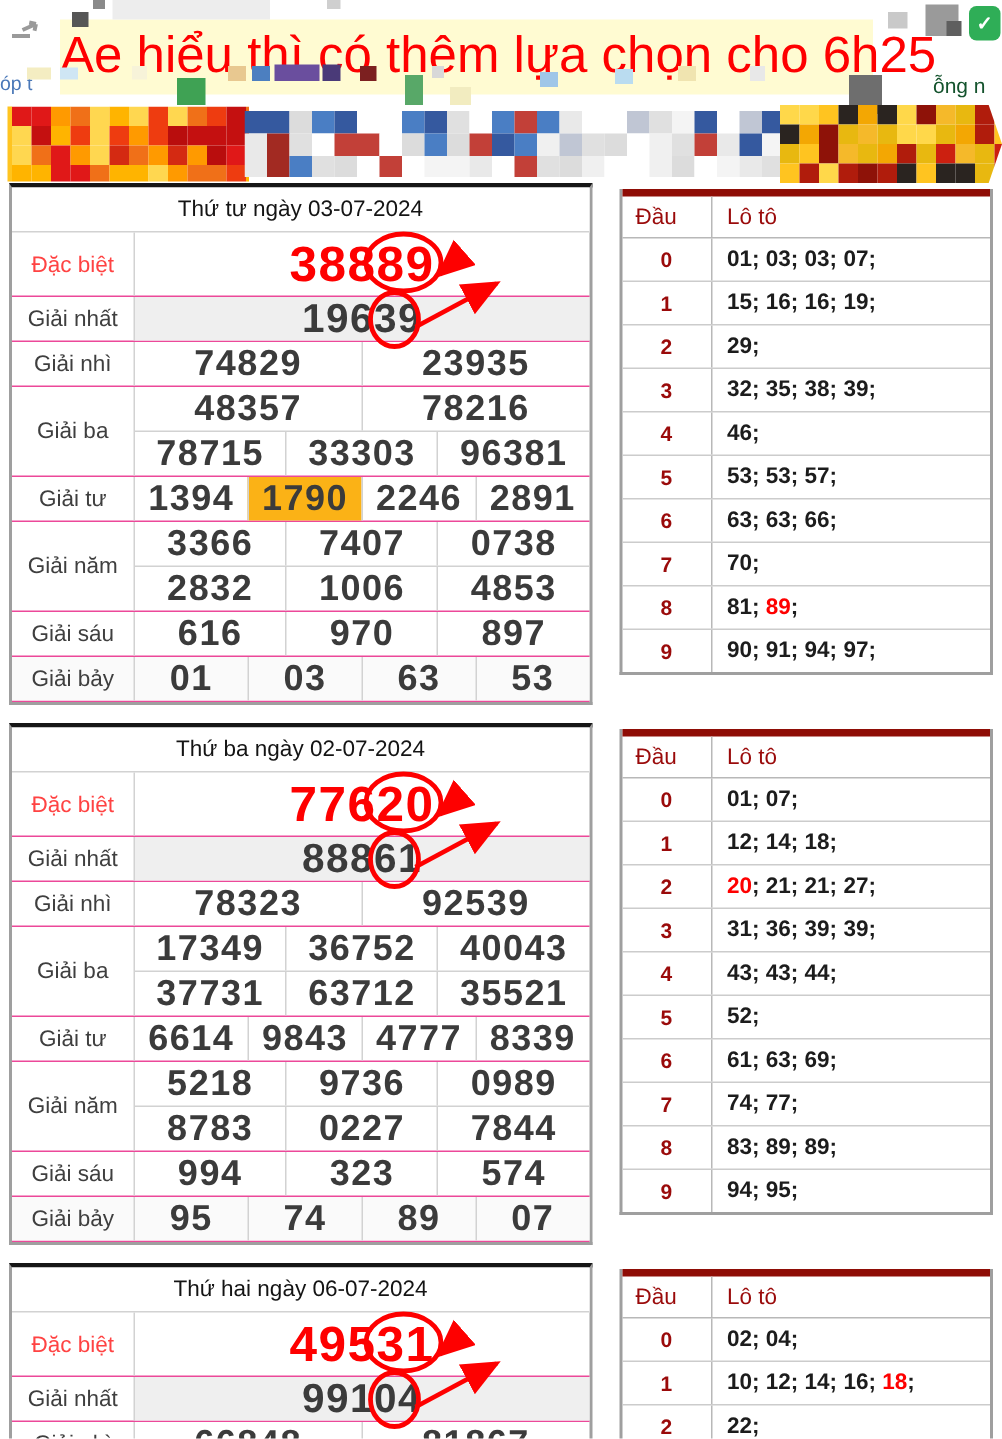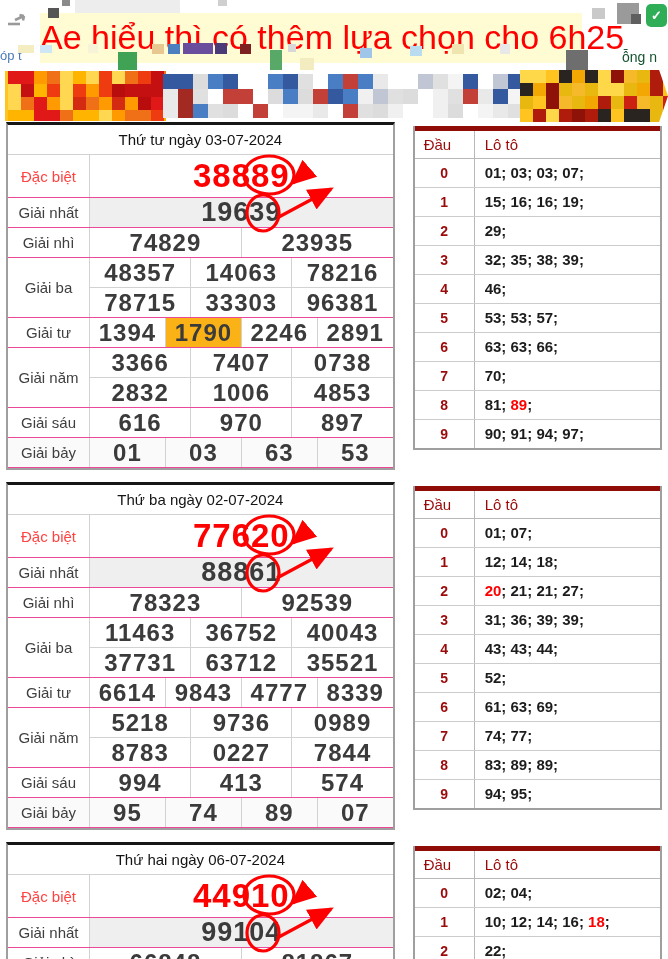--- a/index.html
+++ b/index.html
@@ -324,21 +324,20 @@
               <div class="vcell">74829</div>
               <div class="vcell">23935</div>
             </div>
           </div>
         </div>
         <div class="rt-row row-third">
           <div class="rt-label">Giải ba</div>
           <div class="rt-vals">
             <div class="vrow">
               <div class="vcell">48357</div>
-              <div class="vcell">14063</div>
               <div class="vcell">78216</div>
             </div>
             <div class="vrow">
               <div class="vcell">78715</div>
               <div class="vcell">33303</div>
               <div class="vcell">96381</div>
             </div>
           </div>
         </div>
         <div class="rt-row row-fourth">
@@ -473,21 +472,21 @@
             <div class="vrow">
               <div class="vcell">78323</div>
               <div class="vcell">92539</div>
             </div>
           </div>
         </div>
         <div class="rt-row row-third">
           <div class="rt-label">Giải ba</div>
           <div class="rt-vals">
             <div class="vrow">
-              <div class="vcell">11463</div>
+              <div class="vcell">17349</div>
               <div class="vcell">36752</div>
               <div class="vcell">40043</div>
             </div>
             <div class="vrow">
               <div class="vcell">37731</div>
               <div class="vcell">63712</div>
               <div class="vcell">35521</div>
             </div>
           </div>
         </div>
@@ -515,21 +514,21 @@
               <div class="vcell">0227</div>
               <div class="vcell">7844</div>
             </div>
           </div>
         </div>
         <div class="rt-row row-sixth">
           <div class="rt-label">Giải sáu</div>
           <div class="rt-vals">
             <div class="vrow">
               <div class="vcell">994</div>
-              <div class="vcell">413</div>
+              <div class="vcell">323</div>
               <div class="vcell">574</div>
             </div>
           </div>
         </div>
         <div class="rt-row row-seventh">
           <div class="rt-label">Giải bảy</div>
           <div class="rt-vals">
             <div class="vrow">
               <div class="vcell">95</div>
               <div class="vcell">74</div>
@@ -598,21 +597,21 @@
         </div>
       </div>
     </div>
     <div class="section-row">
       <div class="result-table">
         <div class="rt-header">Thứ hai ngày 06-07-2024</div>
         <div class="rt-row special-row row-special">
           <div class="rt-label red">Đặc biệt</div>
           <div class="rt-vals">
             <div class="vrow">
-              <div class="vcell">44910</div>
+              <div class="vcell">49531</div>
             </div>
           </div>
         </div>
         <div class="rt-row first-row row-first">
           <div class="rt-label">Giải nhất</div>
           <div class="rt-vals">
             <div class="vrow">
               <div class="vcell">99104</div>
             </div>
           </div>

